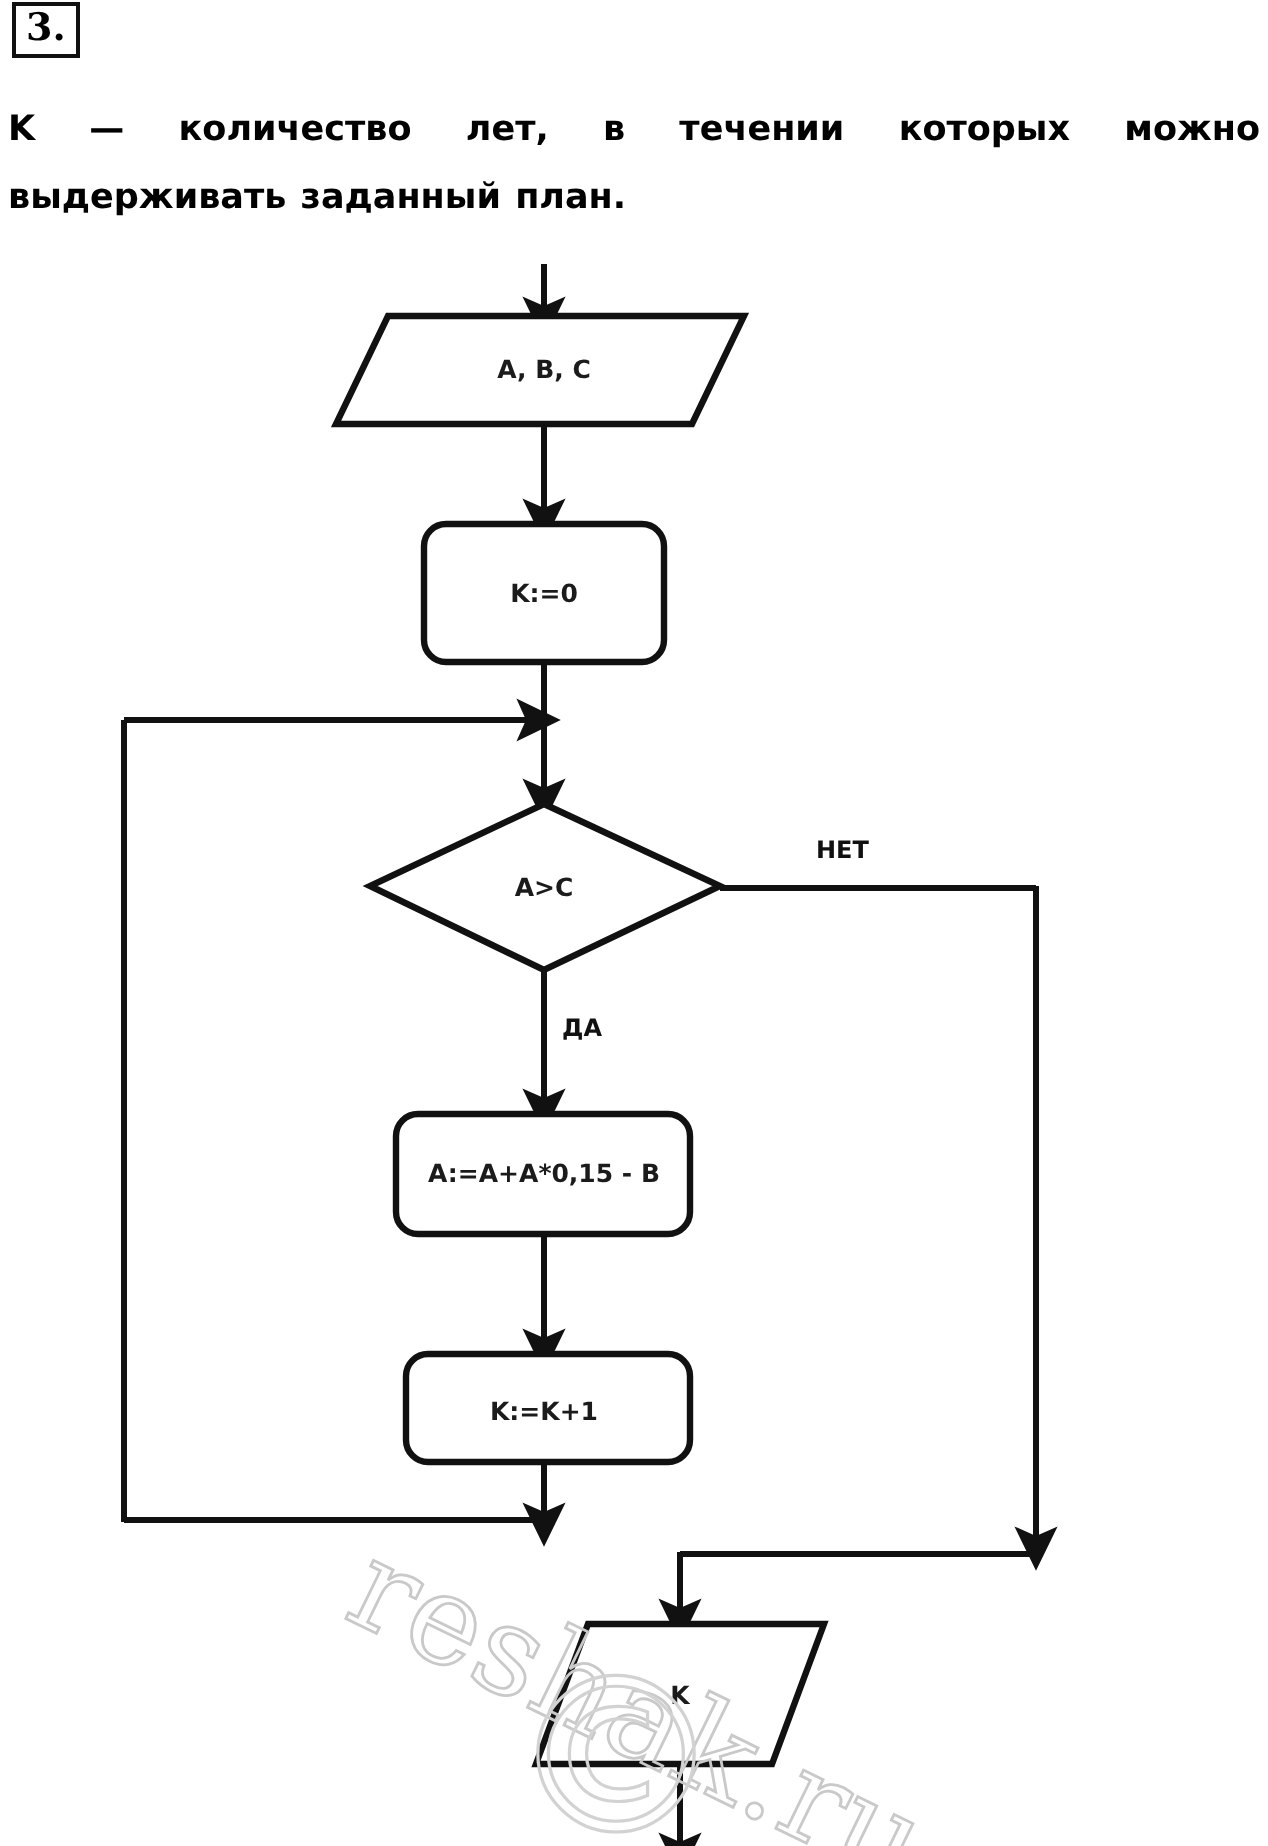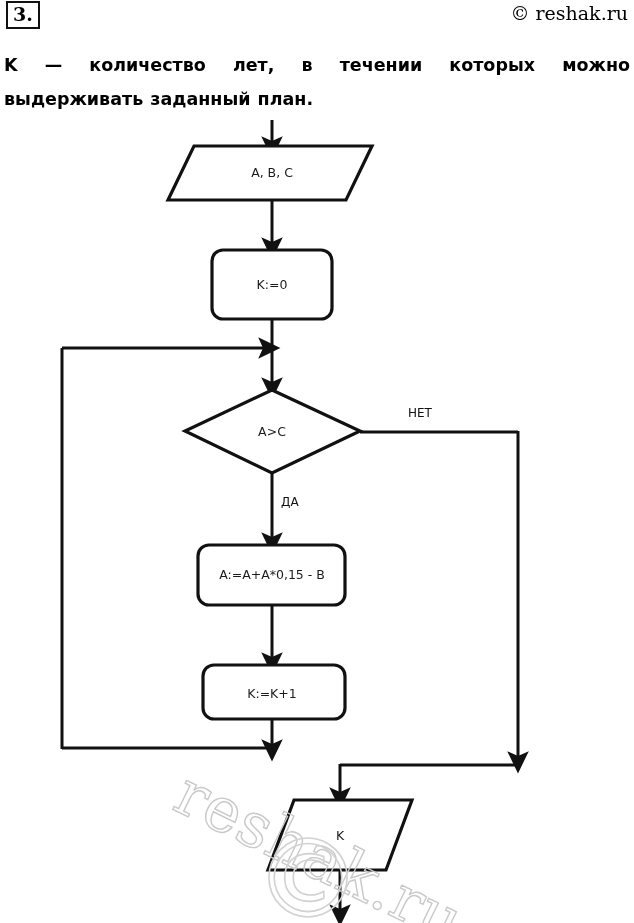--- a/index.html
+++ b/index.html
@@ -57,23 +57,24 @@
     text-align: justify;
     text-align-last: left;
     word-spacing: 1px;
     font-weight: bold;
   }
 
   
   #flowchart {
     position: absolute;
     left: 0;
-    top: 0;
+    top: 12px;
     width: 634px;
     height: 711px;
+    font-weight: bold;
   }
   #flowchart svg { display: block; }
 
   .shape-text {
     font-family: "DejaVu Sans", sans-serif;
     font-size: 12.5px;
     fill: #1b1b1b;
   }
   .branch-label {
     font-family: "DejaVu Sans", sans-serif;
@@ -122,21 +123,20 @@
     line-height: 108px;
     color: transparent;
     -webkit-text-stroke: 1.6px #d2d2d2;
   }
 </style>
 </head>
 <body>
 
 <div id="header">
   <div id="task-number">3.</div>
-  <div id="copyright">© reshak.ru</div>
 </div>
 
 <div id="intro">K — количество лет, в течении которых можно выдерживать заданный план.</div>
 
 <div id="flowchart">
   <svg width="634" height="923" viewBox="0 0 634 923" xmlns="http://www.w3.org/2000/svg">
     <defs>
       <marker id="arrow" markerWidth="9" markerHeight="9" refX="4.2" refY="4.2" orient="auto" markerUnits="strokeWidth">
         <path d="M0.6,0.6 L8.0,4.2 L0.6,7.8 L2.2,4.2 Z" fill="#111111"></path>
       </marker>

